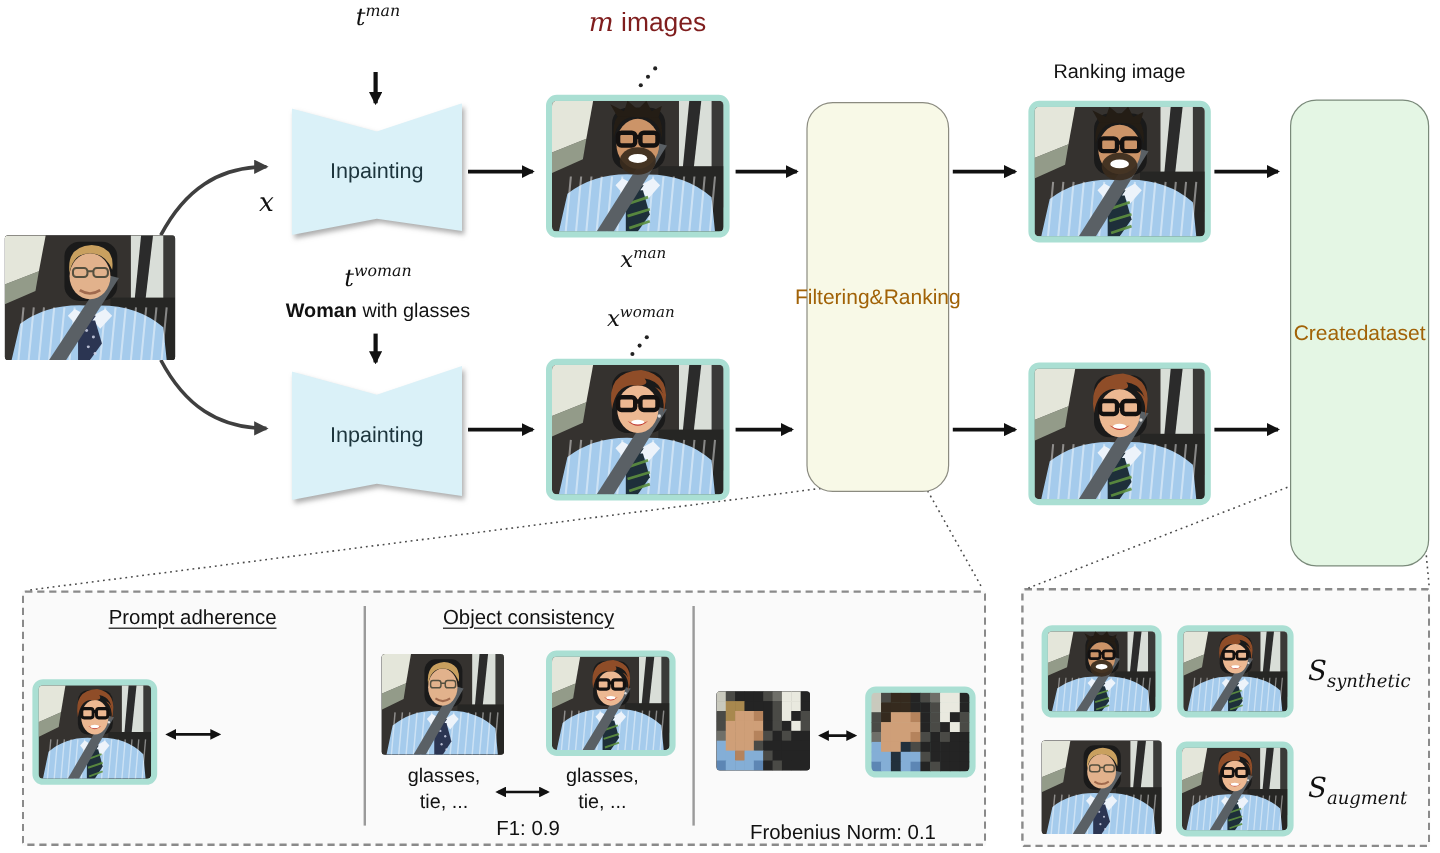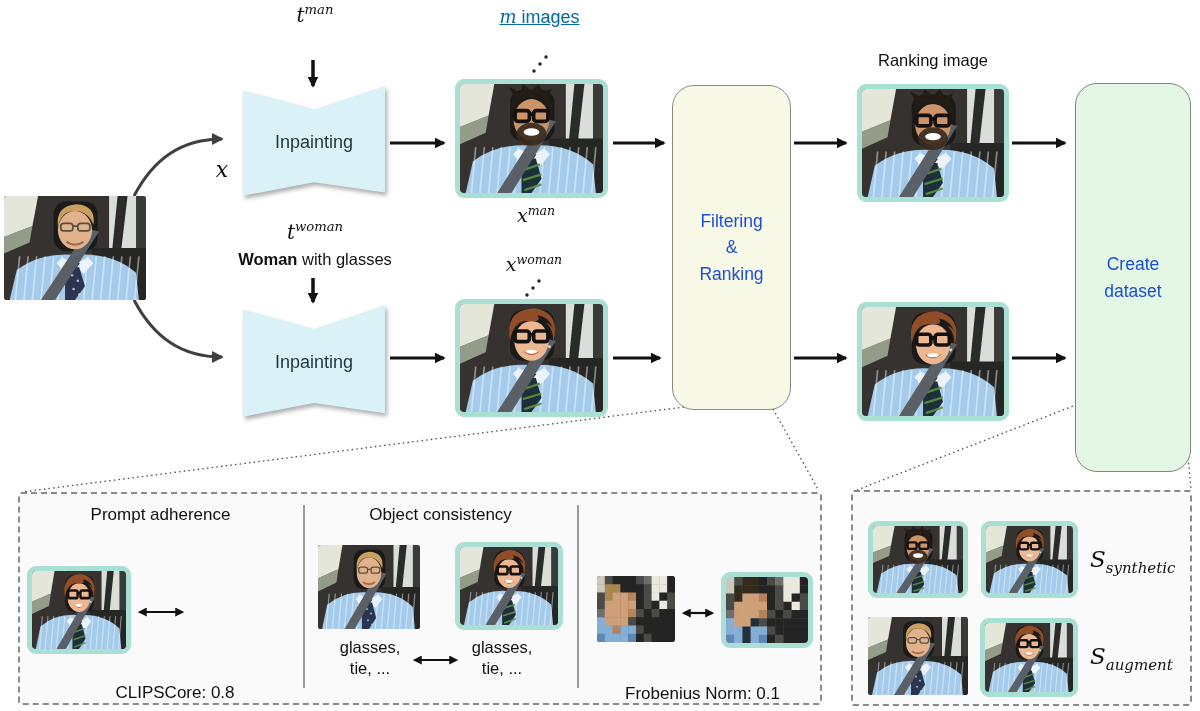--- a/index.html
+++ b/index.html
@@ -11,33 +11,33 @@
   sup{font-size:.66em;}
   .photo{box-sizing:border-box;overflow:hidden;background:#2e2e2e;}
   .ph-b{border:5px solid #aadfd3;border-radius:9px;background:#aadfd3;}
   .ph-nb{border-radius:3px;}
   .photo svg{display:block;width:100%;height:100%;}
   .blockwrap{filter:drop-shadow(2.5px 3px 2px rgba(90,90,90,.5));}
   .inpaint{width:100%;height:100%;background:#daf1f8;
            clip-path:polygon(0% 4%,50% 21%,100% 0%,100% 95%,50% 86%,0% 98%);
            display:flex;align-items:center;justify-content:center;
            font-size:18px;color:#1d353d;}
-  .roundbox{border-radius:22px;display:flex;flex-direction:column;align-items:center;
-            justify-content:center;font-size:17.5px;color:#1d4ed8;line-height:1.5;box-sizing:border-box;}
+  .roundbox{border-radius:22px;display:flex;flex-direction:row;align-items:center;
+            justify-content:center;font-size:17.5px;color:#a16207;line-height:1.5;box-sizing:border-box;}
   .filtering{background:#f8f9e7;border:1.5px solid #8b8b80;}
   .create{background:#e4f6e4;border:1.5px solid #7a8a7a;}
   .panel{border:2px dashed #8a8a8a;background:#fafafa;border-radius:3px;box-sizing:border-box;}
   .sep{width:1.5px;background:#9a9a9a;}
-  .title{font-size:17px;text-underline-offset:3px;}
+  .title{font-size:17px;text-decoration:underline;text-underline-offset:3px;}
   .t16{font-size:16.5px;line-height:1.28;}
   .t17{font-size:17px;}
   .mathlabel{font-size:19px;}
   .tlabel{font-size:20px;}
   .xlabel{font-size:22px;}
-  .mimg{font-size:18px;color:#0369a1;text-decoration:underline;}
+  .mimg{font-size:22px;color:#7f1d1d;}
   .slabel{font-size:23px;}
   .slabel sub{font-size:15px;}
   svg.overlay{position:absolute;left:0;top:0;pointer-events:none;}
 </style>
 </head>
 <body>
 
 <div id="stage">
 
   <div class="abs panel" style="left:18px;top:492px;width:804px;height:213px"></div>
@@ -426,21 +426,20 @@
         <path d="M44,33 Q50,38.5 56,33 Q50,36.5 44,33 Z" fill="#c13b33"></path>
         <ellipse cx="50" cy="33.6" rx="3.8" ry="1.4" fill="#fff"></ellipse>
         <circle cx="62.5" cy="30" r="1" fill="#ddd"></circle>
         <g fill="none" stroke="#141110" stroke-width="2.6">
           <rect x="38.5" y="19" width="10" height="7.5" rx="2"></rect>
           <rect x="51.5" y="19" width="10" height="7.5" rx="2"></rect>
           <line x1="48.5" y1="21.5" x2="51.5" y2="21.5"></line>
         </g>
       </svg>
     </div>
-  <div class="abs ctr t17" style="left:40px;top:683px;width:270px">CLIPSCore: 0.8</div>
 
   <div class="abs ctr title" style="left:318px;top:505px;width:245px">Object consistency</div>
   <div class="abs photo ph-nb" style="left:318px;top:545px;width:102px;height:84px">
       <svg viewBox="0 0 100 76" preserveAspectRatio="none">
         <rect width="100" height="76" fill="#35322f"></rect>
         <polygon points="0,0 24,0 20,22 0,30" fill="#e4e6da"></polygon>
         <polygon points="0,30 20,22 18,34 0,42" fill="#b3bfa8" opacity="0.75"></polygon>
         <rect x="74" y="0" width="26" height="62" fill="#d9ded8"></rect>
         <polygon points="80,0 87,0 80,62 74,62" fill="#2b2b2b"></polygon>
         <rect x="93" y="0" width="7" height="62" fill="#3a3a38"></rect>
@@ -531,20 +530,21 @@
       </svg>
     </div>
   <div class="abs ctr t16" style="left:320px;top:637px;width:100px">
     <div>glasses,</div>
     <div>tie, ...</div>
   </div>
   <div class="abs ctr t16" style="left:452px;top:637px;width:100px">
     <div>glasses,</div>
     <div>tie, ...</div>
   </div>
+  <div class="abs ctr t17" style="left:340px;top:681px;width:200px">F1: 0.9</div>
 
   <div class="abs photo ph-nb" style="left:597px;top:576px;width:78px;height:66px">
       <svg viewBox="0 0 100 76" preserveAspectRatio="none">
         <rect x="0" y="0" width="10.5" height="10" fill="#c9c9bd"></rect>
         <rect x="10" y="0" width="10.5" height="10" fill="#4a4a46"></rect>
         <rect x="20" y="0" width="10.5" height="10" fill="#242424"></rect>
         <rect x="30" y="0" width="10.5" height="10" fill="#242424"></rect>
         <rect x="40" y="0" width="10.5" height="10" fill="#242424"></rect>
         <rect x="50" y="0" width="10.5" height="10" fill="#4a4a46"></rect>
         <rect x="60" y="0" width="10.5" height="10" fill="#6f6f69"></rect>

